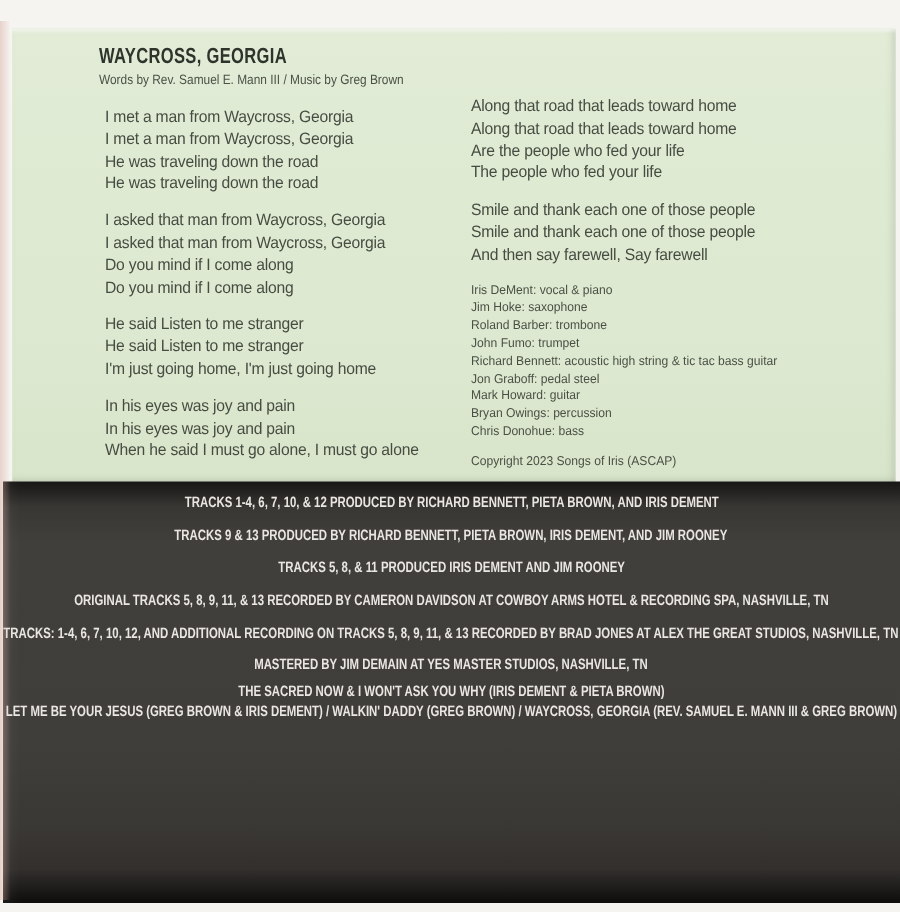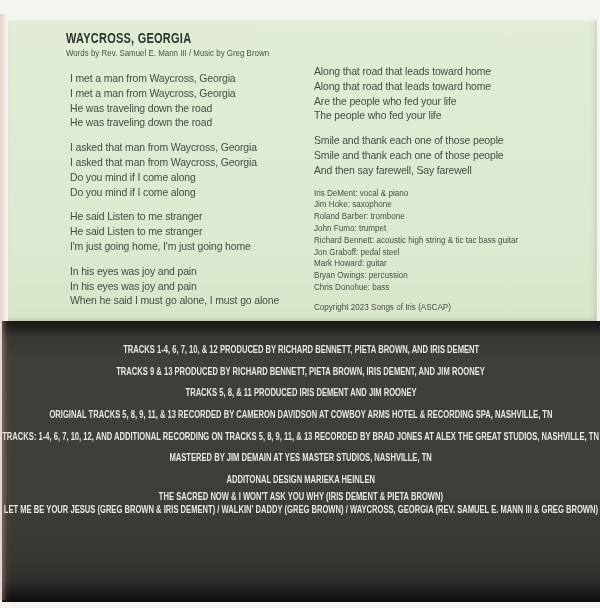--- a/index.html
+++ b/index.html
@@ -48,21 +48,21 @@
     margin-top:8px; font-size:8.5px; color:#4a4f45; white-space:nowrap;
   }
 
   
   .dark-panel {
     position:absolute; left:2px; top:321px; width:598px; height:281px;
     background:linear-gradient(180deg,
       #181716 0%, #242321 2.5%, #393734 6%, #413f3c 14%,
       #403e3b 62%, #3a3835 82%, #322f2d 92%, #1b1a19 97%, #0d0c0b 100%);
     box-shadow: inset 10px 0 12px -8px rgba(255,255,255,.10);
-    padding-top:18px; box-sizing:border-box;
+    padding-top:4px; box-sizing:border-box;
   }
   .credit-line { height:21.6px; display:flex; align-items:center; justify-content:center; }
   .credit-line.tight { height:13px; }
   .credit-text {
     font-size:10px; font-weight:bold; color:#eae7e2;
     transform:scaleX(.76); transform-origin:center; white-space:nowrap;
   }
 </style>
 </head>
 <body>
@@ -141,23 +141,20 @@
       </div>
     <div class="credit-line">
         <span class="credit-text">ORIGINAL TRACKS 5, 8, 9, 11, &amp; 13 RECORDED BY CAMERON DAVIDSON AT COWBOY ARMS HOTEL &amp; RECORDING SPA, NASHVILLE, TN</span>
       </div>
     <div class="credit-line">
         <span class="credit-text">TRACKS: 1-4, 6, 7, 10, 12, AND ADDITIONAL RECORDING ON TRACKS 5, 8, 9, 11, &amp; 13 RECORDED BY BRAD JONES AT ALEX THE GREAT STUDIOS, NASHVILLE, TN</span>
       </div>
     <div class="credit-line">
         <span class="credit-text">MASTERED BY JIM DEMAIN AT YES MASTER STUDIOS, NASHVILLE, TN</span>
       </div>
-    <div class="credit-line">
-        <span class="credit-text">ADDITONAL DESIGN MARIEKA HEINLEN</span>
-      </div>
     <div class="credit-line tight">
         <span class="credit-text">THE SACRED NOW &amp; I WON'T ASK YOU WHY (IRIS DEMENT &amp; PIETA BROWN)</span>
       </div>
     <div class="credit-line tight">
         <span class="credit-text">LET ME BE YOUR JESUS (GREG BROWN &amp; IRIS DEMENT) / WALKIN' DADDY (GREG BROWN) / WAYCROSS, GEORGIA (REV. SAMUEL E. MANN III &amp; GREG BROWN)</span>
       </div>
   </div>
 
 </div>
 

